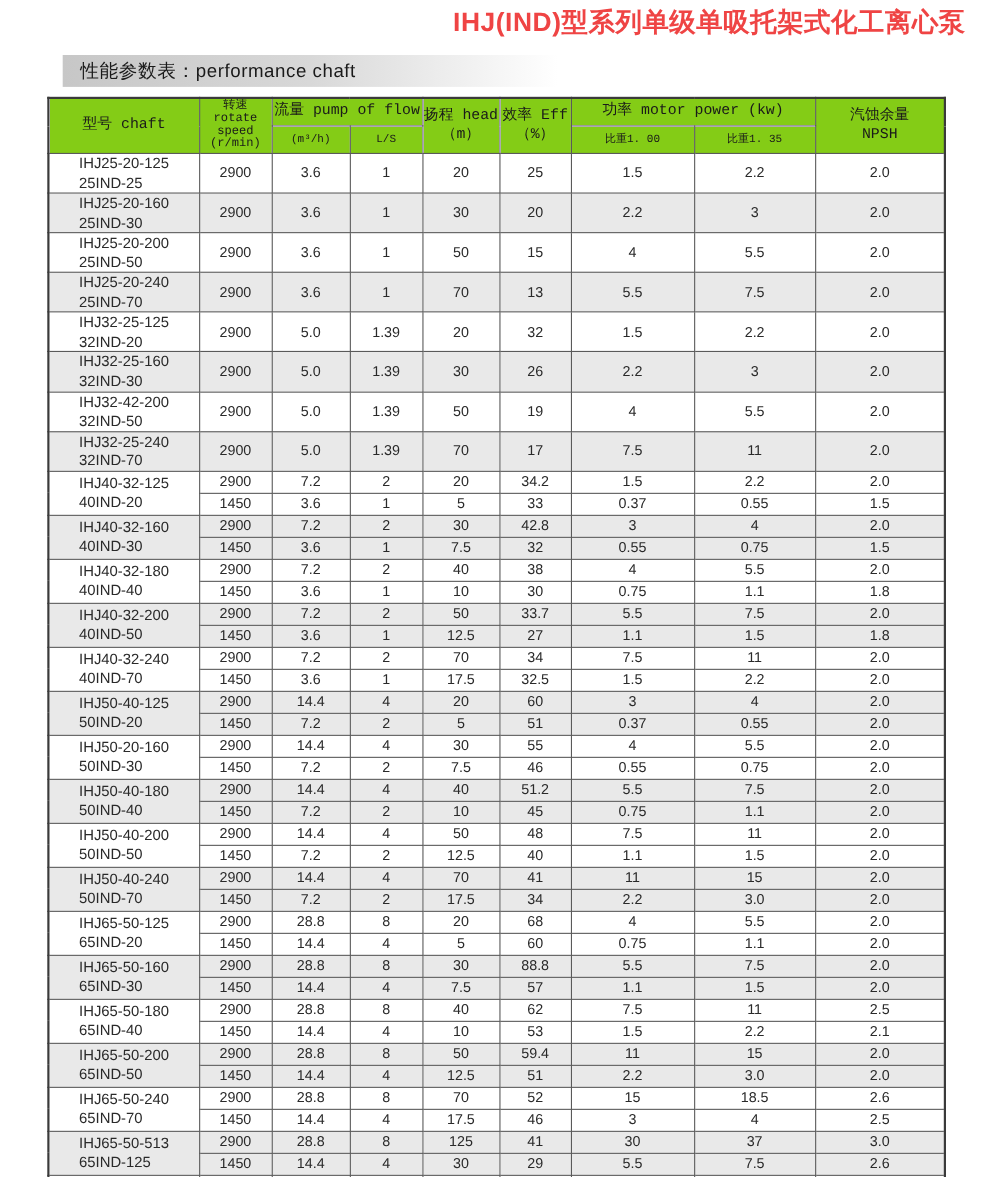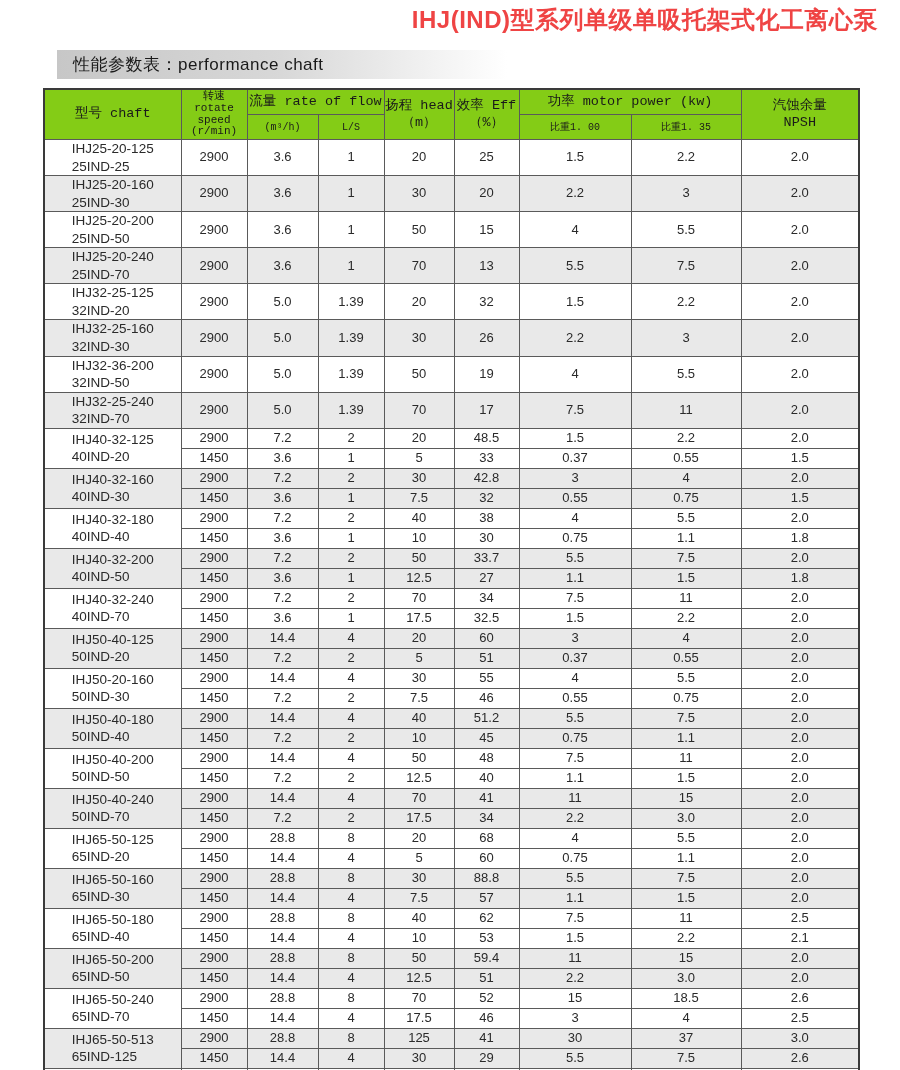--- a/index.html
+++ b/index.html
@@ -68,21 +68,21 @@
       <col style="width:118px">
     </colgroup>
     <thead>
       <tr>
         <th rowspan="2">型号 chaft</th>
         <th rowspan="2" class="speed-hdr">
           <div>转速</div>
           <div>rotate speed</div>
           <div>(r/min)</div>
         </th>
-        <th colspan="2">流量 rate of flow</th>
+        <th colspan="2">流量 pump of flow</th>
         <th rowspan="2" class="two-line">
           <div>扬程 head</div>
           <div>（m）</div>
         </th>
         <th rowspan="2" class="two-line">
           <div>效率 Eff</div>
           <div>（%）</div>
         </th>
         <th colspan="2">功率 motor power (kw)</th>
         <th rowspan="2" class="two-line">
@@ -158,21 +158,21 @@
           <td>2900</td>
           <td>5.0</td>
           <td>1.39</td>
           <td>30</td>
           <td>26</td>
           <td>2.2</td>
           <td>3</td>
           <td>2.0</td>
         </tr>
         <tr class="tall group-start">
-          <td rowspan="1" class="type-cell"><div class="model-wrap"><div>IHJ32-36-200</div><div>32IND-50</div></div></td>
+          <td rowspan="1" class="type-cell"><div class="model-wrap"><div>IHJ32-42-200</div><div>32IND-50</div></div></td>
           <td>2900</td>
           <td>5.0</td>
           <td>1.39</td>
           <td>50</td>
           <td>19</td>
           <td>4</td>
           <td>5.5</td>
           <td>2.0</td>
         </tr>
         <tr class="shaded tall group-start">
@@ -185,21 +185,21 @@
           <td>7.5</td>
           <td>11</td>
           <td>2.0</td>
         </tr>
         <tr class="group-start">
           <td rowspan="2" class="type-cell"><div class="model-wrap"><div>IHJ40-32-125</div><div>40IND-20</div></div></td>
           <td>2900</td>
           <td>7.2</td>
           <td>2</td>
           <td>20</td>
-          <td>48.5</td>
+          <td>34.2</td>
           <td>1.5</td>
           <td>2.2</td>
           <td>2.0</td>
         </tr>
         <tr>
           <td>1450</td>
           <td>3.6</td>
           <td>1</td>
           <td>5</td>
           <td>33</td>

